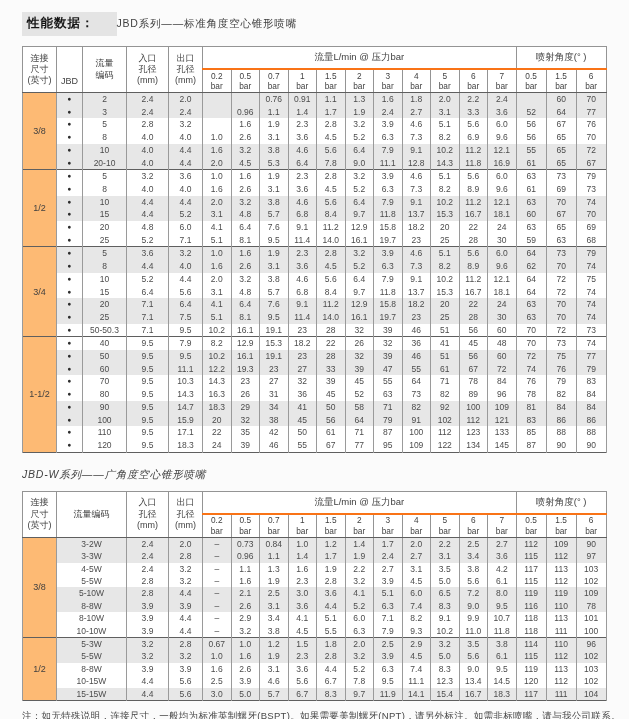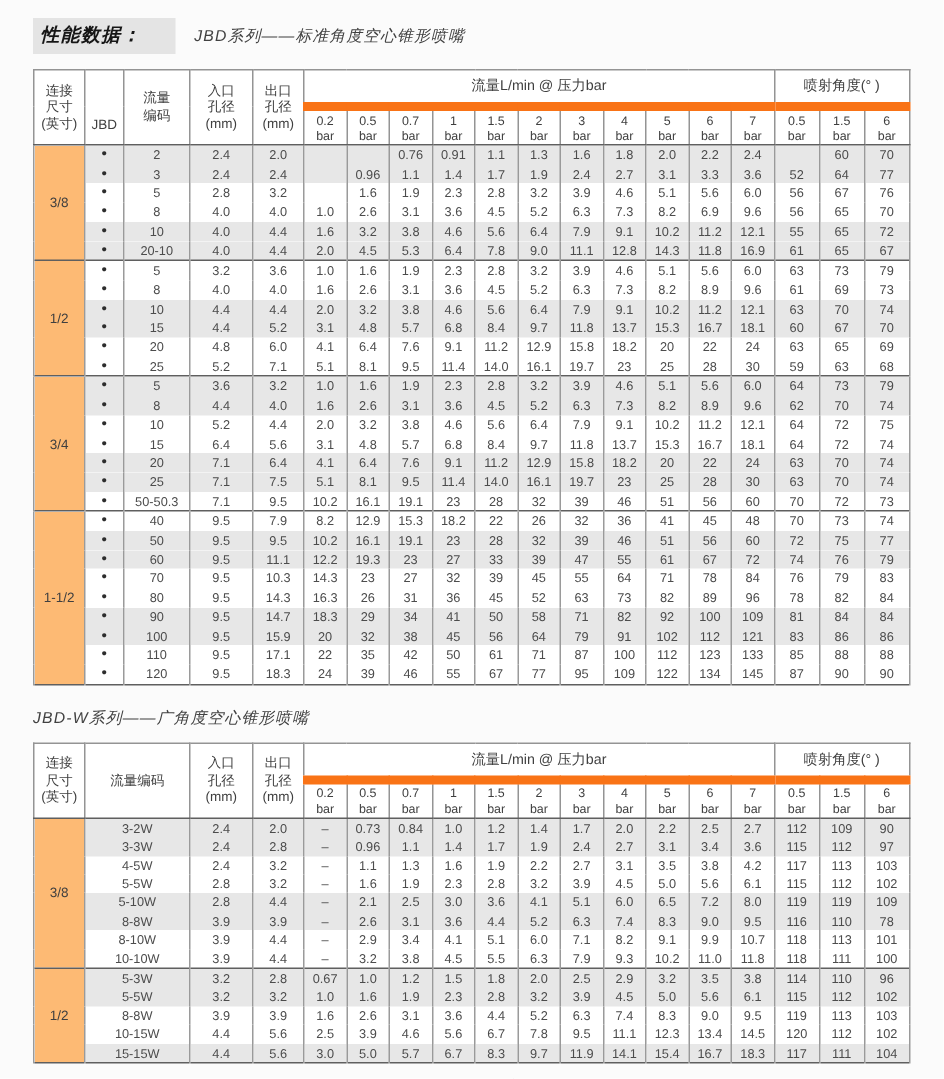--- a/index.html
+++ b/index.html
@@ -2,39 +2,39 @@
 <html><head>
 <meta charset="utf-8">
 <style>
   html,body{margin:0;padding:0;}
   body{
     width:629px;height:719px;background:#fbfbfb;
     font-family:"Liberation Sans","DejaVu Sans",sans-serif;
     color:#4c4c4c;overflow:hidden;
   }
   .page{padding:13px 0 0 22px;}
-  .title-row{display:flex;align-items:center;margin-bottom:12px;height:21px;font-style:italic;}
+  .title-row{display:flex;align-items:center;margin-bottom:12px;height:21px;}
   .title-label{
     display:inline-block;background:#e4e4e4;color:#161616;
     font-weight:bold;font-size:12.5px;padding:3px 22px 4px 5px;letter-spacing:1px;
   }
-  .series-label{font-size:10.5px;color:#414141;margin-left:13px;letter-spacing:0.8px;}
+  .series-label{font-size:10.5px;color:#414141;letter-spacing:0.8px;}
   .series-label2{font-size:10.5px;color:#414141;margin:15px 0 9px 0;letter-spacing:0.8px;font-style:italic;}
 
   table.spec-table{
     border-collapse:collapse;table-layout:fixed;width:584px;
     font-size:8.5px;color:#4c4c4c;background:#ffffff;
     border:1px solid #5f5f5f;
   }
   .spec-table th{
     border:1px solid #949494;border-bottom:1px solid #5f5f5f;
     padding:0;font-weight:normal;text-align:center;vertical-align:middle;
     color:#3f3f3f;overflow:hidden;white-space:nowrap;
   }
-  .spec-table th.group-th{font-size:9.5px;height:21px;border-bottom:6px solid #f97316;}
+  .spec-table th.group-th{font-size:9.5px;height:21px;border-bottom:2px solid #f97316;}
   .spec-table th .hline{line-height:1.25;font-size:9px;}
   .spec-table th.press-th{font-size:8.3px;height:22px;}
   .spec-table th.press-th .hline{font-size:8.3px;line-height:1.25;}
   .model-th-inner{display:flex;flex-direction:column;height:45px;}
   .model-th-inner .half{flex:1;display:flex;align-items:center;justify-content:center;font-size:9px;}
   .model-th-inner .half.top{border-bottom:1px solid #949494;margin-left:46px;}
 
   .spec-table td{
     border-left:1px solid #9a9a9a;border-right:1px solid #9a9a9a;
     border-top:none;border-bottom:none;

